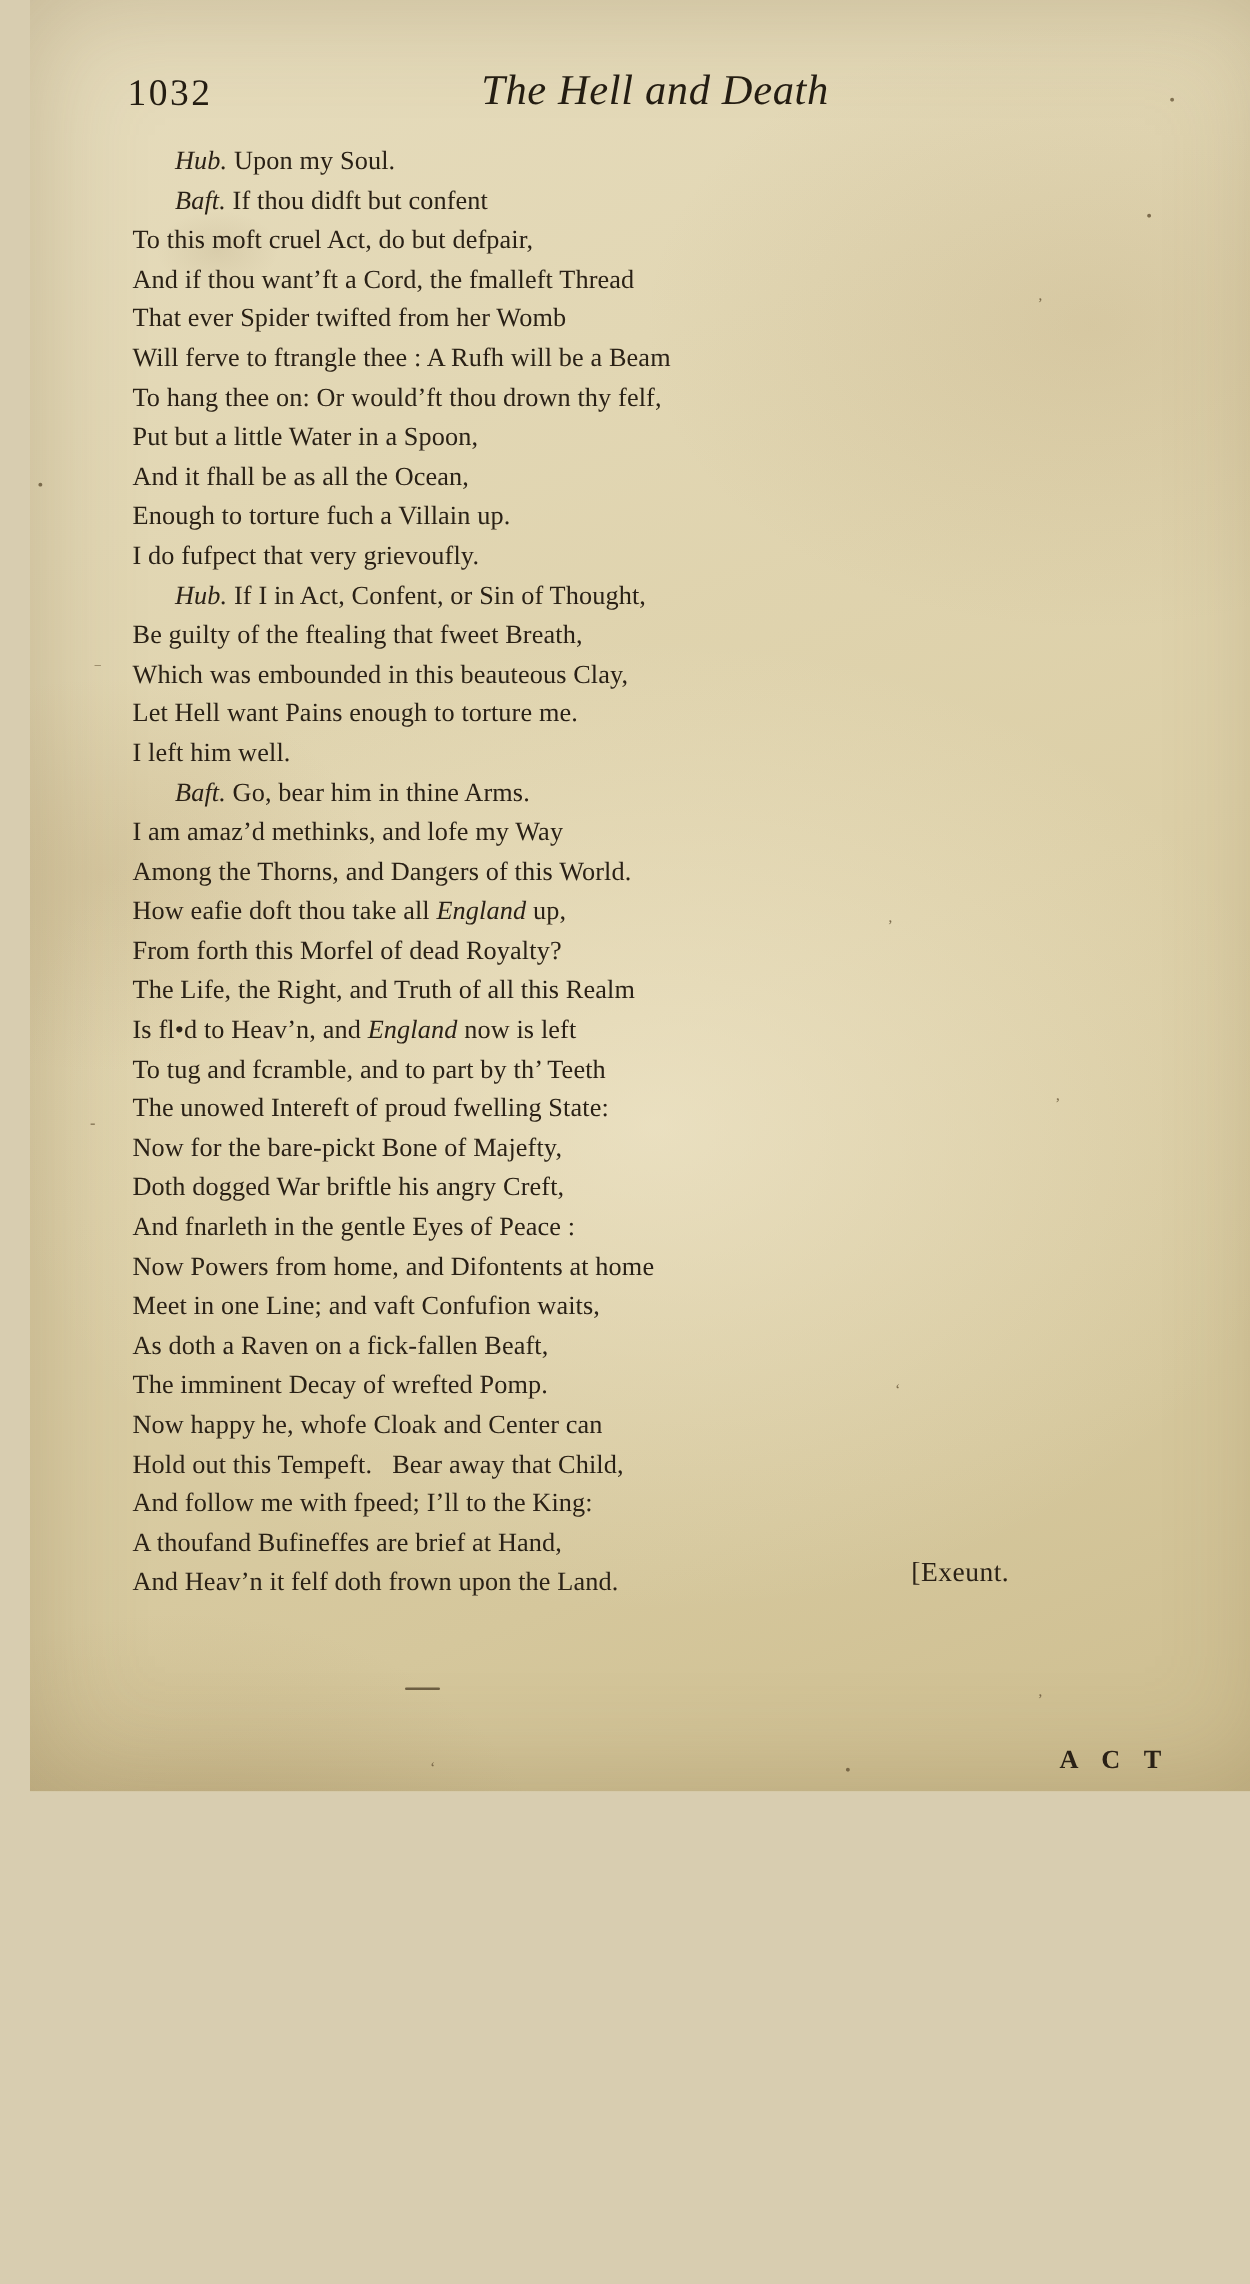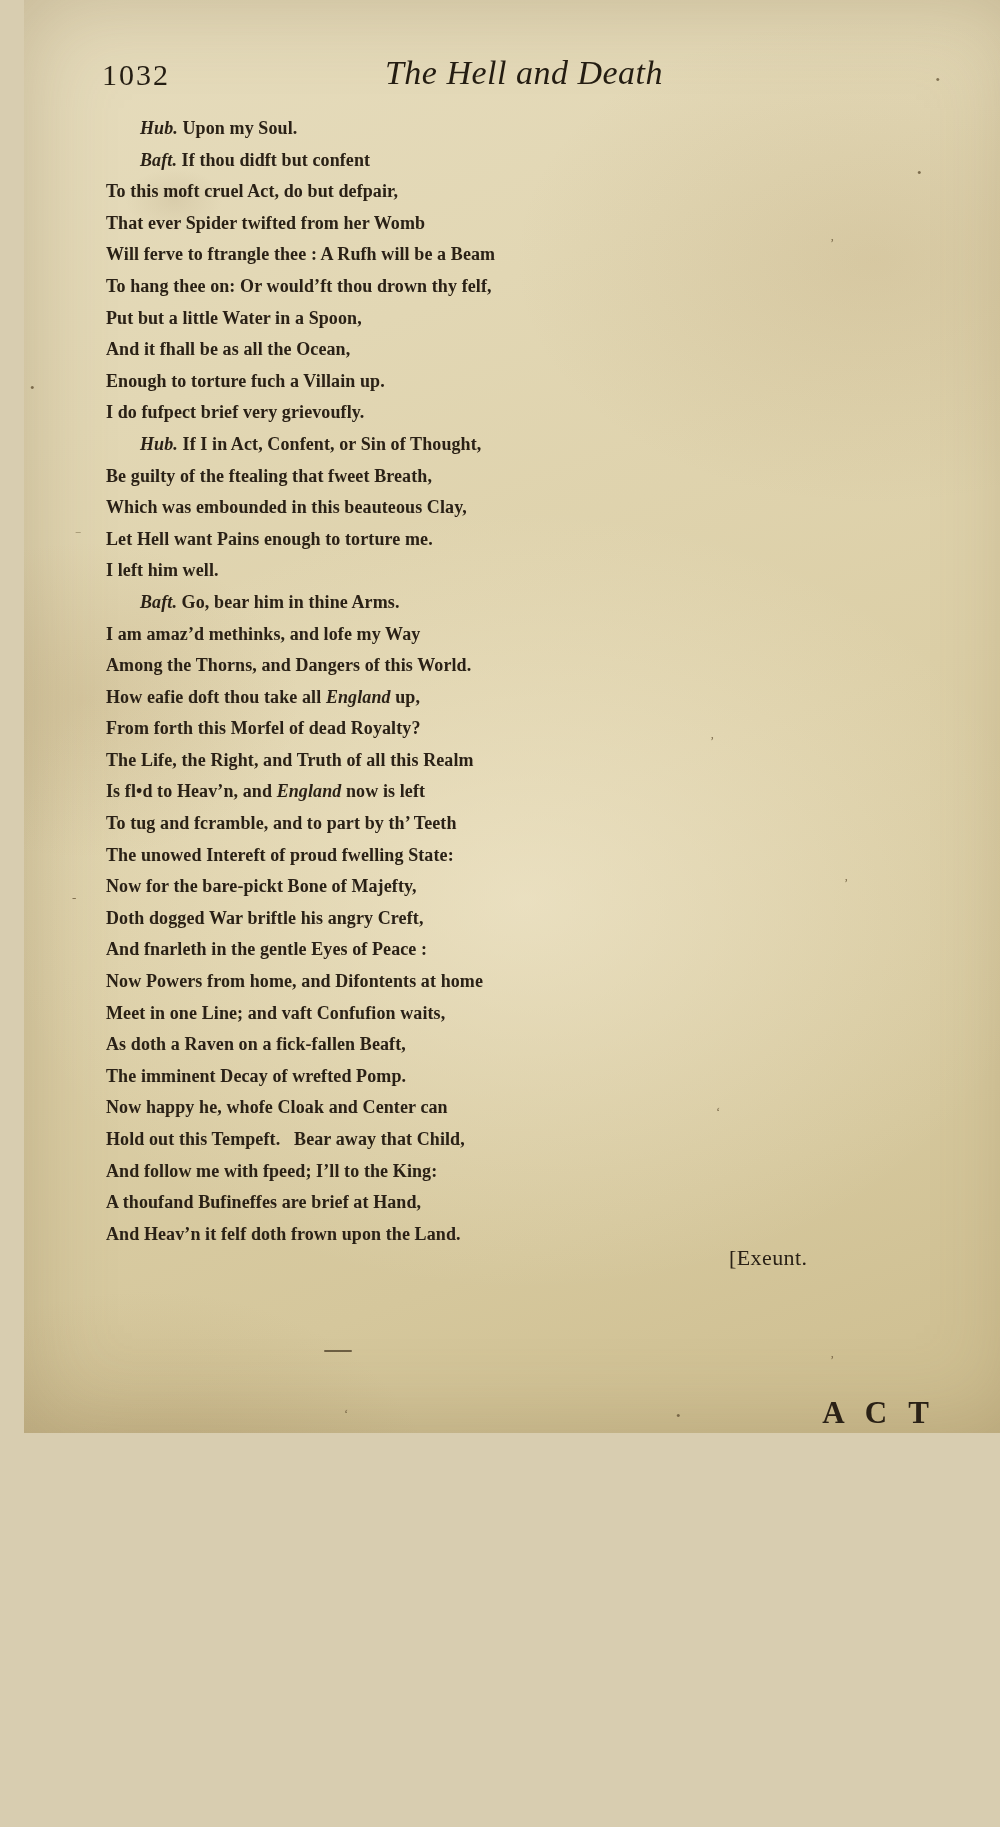--- a/index.html
+++ b/index.html
@@ -85,26 +85,25 @@
   }
 
   
   .textblock {
     position: absolute;
     top: 113px;
     left: 82px;
     width: 840px;
   }
   .line {
-    font-size: 18px;
+    font-size: 21px;
     line-height: 31.6px;
     white-space: pre;
     color: #2a2116;
     letter-spacing: 0.1px;
-    font-weight: bold;
   }
   .line.indent {
     padding-left: 34px;
   }
   .it { font-style: italic; }
 
   
   .stray {
     position: absolute;
     color: #6b5a3c;
@@ -130,21 +129,21 @@
     height: 2px;
     background: #4a3c26;
     opacity: 0.75;
     border-radius: 1px;
   }
 
   .act-line {
     position: absolute;
     right: 88px;
     top: 1395px;
-    font-size: 31px;
+    font-size: 21px;
     letter-spacing: 7px;
     color: #2a2116;
     font-weight: bold;
   }
 
   .edge-shadow {
     position: absolute;
     inset: 0;
     pointer-events: none;
     box-shadow: inset 0 0 90px rgba(120,95,55,0.30);
@@ -159,27 +158,28 @@
     <div class="header">
       <div class="folio">1032</div>
       <div class="running-title">The Hell and Death</div>
       <div class="corner-mark">•</div>
     </div>
 
     <div class="textblock">
         <div class="line indent"><span class="it">Hub.</span> Upon my Soul.</div>
         <div class="line indent"><span class="it">Baft.</span> If thou didft but confent</div>
         <div class="line">To this moft cruel Act, do but defpair,</div>
+        <div class="line">And if thou want’ft a Cord, the fmalleft Thread</div>
         <div class="line">That ever Spider twifted from her Womb</div>
         <div class="line">Will ferve to ftrangle thee : A Rufh will be a Beam</div>
         <div class="line">To hang thee on: Or would’ft thou drown thy felf,</div>
         <div class="line">Put but a little Water in a Spoon,</div>
         <div class="line">And it fhall be as all the Ocean,</div>
         <div class="line">Enough to torture fuch a Villain up.</div>
-        <div class="line">I do fufpect brief very grievoufly.</div>
+        <div class="line">I do fufpect that very grievoufly.</div>
         <div class="line indent"><span class="it">Hub.</span> If I in Act, Confent, or Sin of Thought,</div>
         <div class="line">Be guilty of the ftealing that fweet Breath,</div>
         <div class="line">Which was embounded in this beauteous Clay,</div>
         <div class="line">Let Hell want Pains enough to torture me.</div>
         <div class="line">I left him well.</div>
         <div class="line indent"><span class="it">Baft.</span> Go, bear him in thine Arms.</div>
         <div class="line">I am amaz’d methinks, and lofe my Way</div>
         <div class="line">Among the Thorns, and Dangers of this World.</div>
         <div class="line">How eafie doft thou take all <span class="it">England</span> up,</div>
         <div class="line">From forth this Morfel of dead Royalty?</div>

